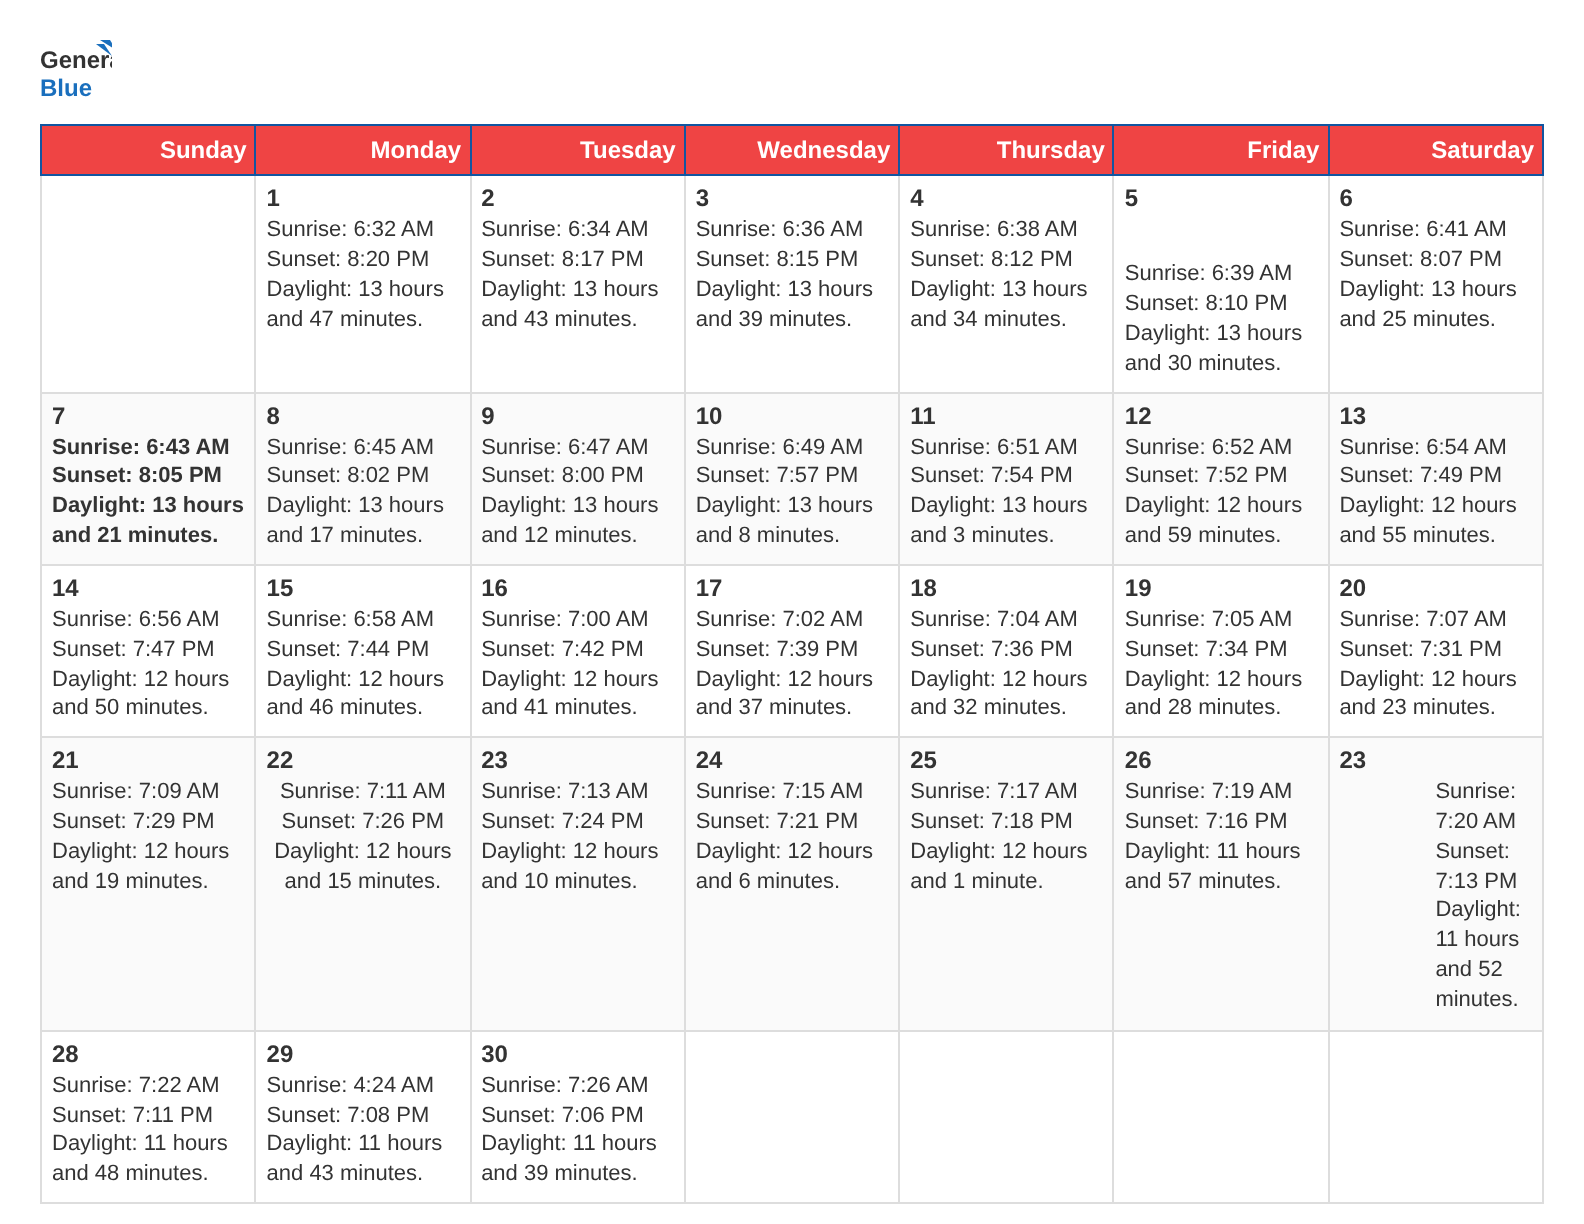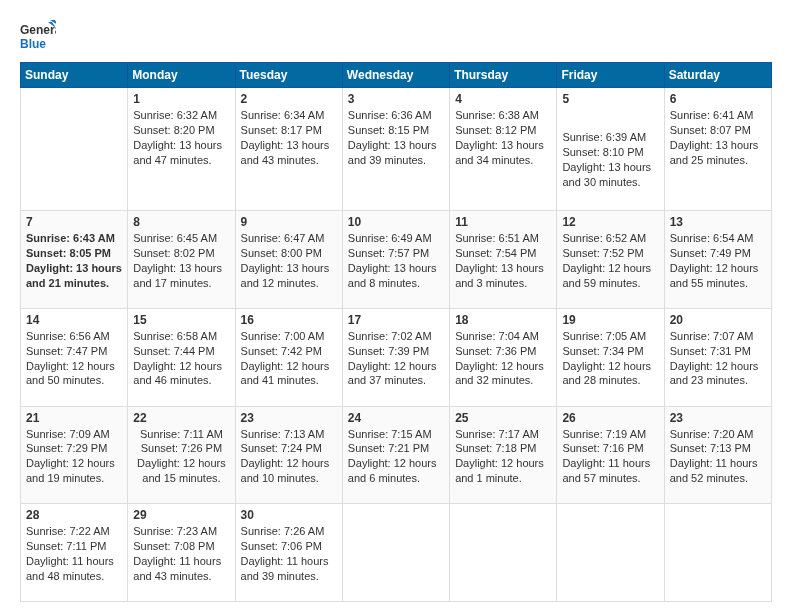--- a/index.html
+++ b/index.html
@@ -74,21 +74,21 @@
     .day-info {
       font-size: 11px;
       line-height: 1.35;
       color: #333;
     }
     .empty-cell {
       background: #f9f9f9;
     }
     tr:nth-child(even) td { background: #fafafa; }
     tr:nth-child(odd) td { background: #fff; }
-    .calendar thead th { background-color: #0369a1; }
+    .calendar thead th { background-color: #ef4444; text-align: right; }
   </style>
 </head>
 <body>
 
 <div class="page">
   <div class="header">
     <div class="logo">
     <div style="display:flex;align-items:center;gap:2px;">
       <svg width="36" height="36" viewBox="0 0 36 36">
         <text x="0" y="16" font-size="12" font-weight="bold" font-family="Arial" fill="#333">General</text>
@@ -302,37 +302,37 @@
           </td>
           <td>
             <span class="day-num">26</span>
             <div class="day-info" style="white-space: pre-line;">Sunrise: 7:19 AM
 Sunset: 7:16 PM
 Daylight: 11 hours
 and 57 minutes.</div>
           </td>
           <td>
             <span class="day-num">23</span>
-            <div class="day-info" style="white-space: pre-line;">Sunrise: 7:20 AM
+            <div class="day-info" style="white-space: pre-line; margin-left: 48px;">Sunrise: 7:20 AM
 Sunset: 7:13 PM
 Daylight: 11 hours
 and 52 minutes.</div>
           </td>
         </tr>
         <tr>
           <td>
             <span class="day-num">28</span>
             <div class="day-info" style="white-space: pre-line;">Sunrise: 7:22 AM
 Sunset: 7:11 PM
 Daylight: 11 hours
 and 48 minutes.</div>
           </td>
           <td>
             <span class="day-num">29</span>
-            <div class="day-info" style="white-space: pre-line;">Sunrise: 7:23 AM
+            <div class="day-info" style="white-space: pre-line;">Sunrise: 4:24 AM
 Sunset: 7:08 PM
 Daylight: 11 hours
 and 43 minutes.</div>
           </td>
           <td>
             <span class="day-num">30</span>
             <div class="day-info" style="white-space: pre-line;">Sunrise: 7:26 AM
 Sunset: 7:06 PM
 Daylight: 11 hours
 and 39 minutes.</div>

